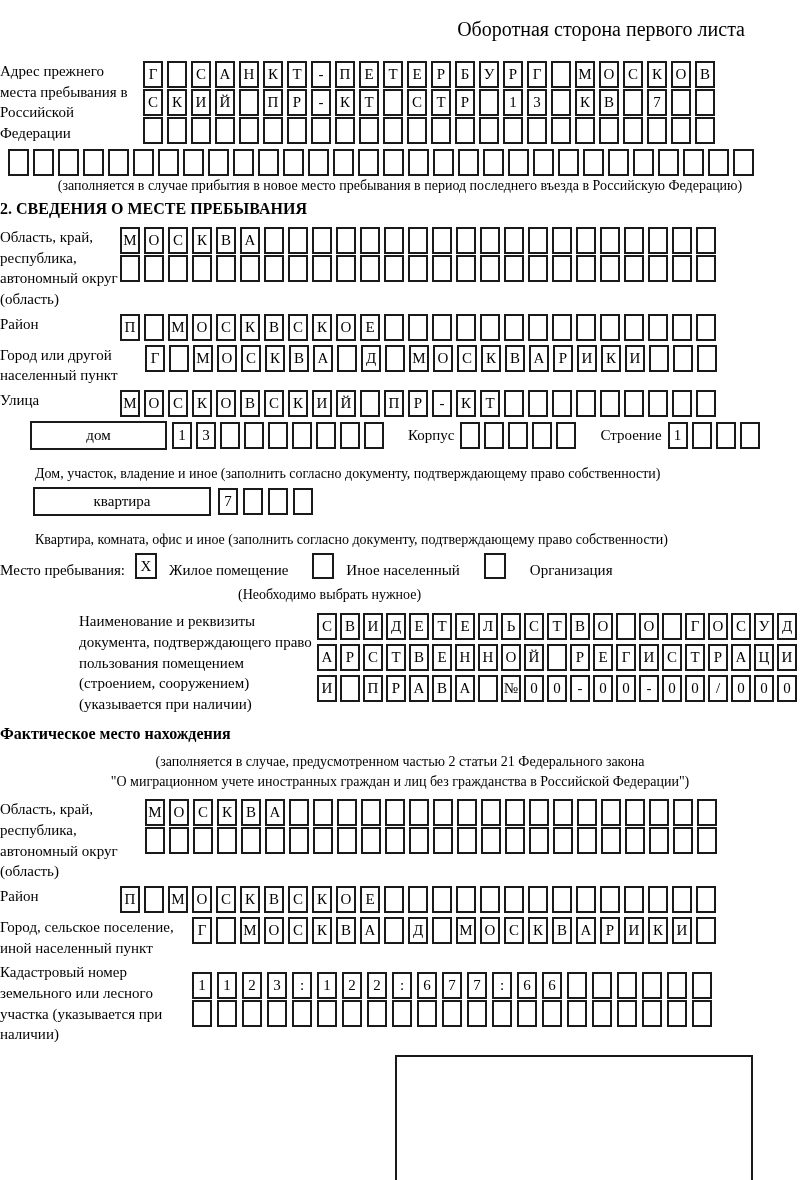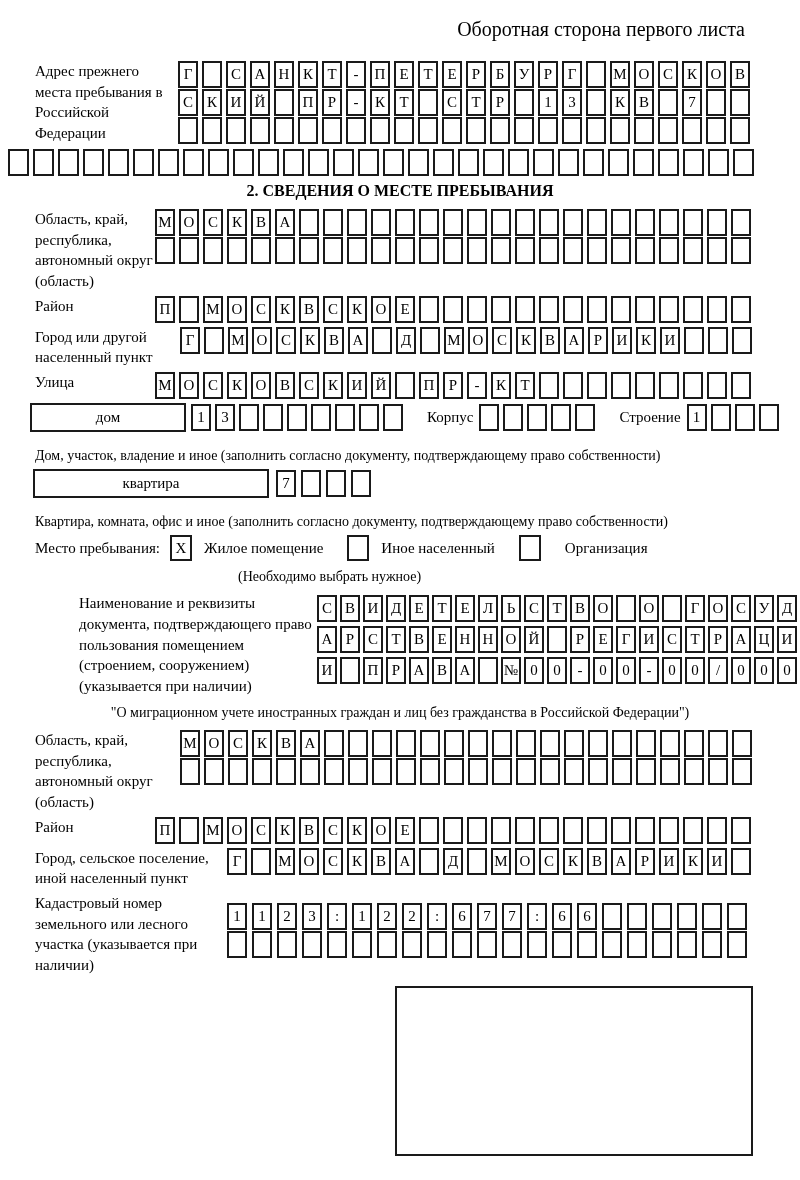--- a/index.html
+++ b/index.html
@@ -7,21 +7,21 @@
   body {
     width: 800px; height: 1180px; overflow: hidden;
     font-family: "Liberation Serif", "DejaVu Serif", serif;
     color: #000; font-size: 15px;
   }
   .page { width: 800px; height: 1180px; padding-top: 18px; position: relative; }
 
   .header-note { text-align: right; padding-right: 55px; margin-bottom: 20px; font-size: 20px; }
 
   .frow { display: flex; align-items: flex-start; margin-bottom: 4px; }
-  .indent35 { margin-left: 35px; }
+  .indent35 { }
   .indent30 { margin-left: 30px; }
 
   .lbl { line-height: 1.38; font-size: 15px; flex: 0 0 auto; }
   .w140 { width: 143px; }
   .w118 { width: 120px; }
   .w142 { width: 145px; }
   .w188 { width: 192px; }
   .w235 { width: 238px; }
 
   .rows { display: flex; flex-direction: column; }
@@ -38,33 +38,33 @@
   .cells.tight .cell { margin-right: 3px; width: 20px; }
   .cells.loose .cell { margin-right: 5px; }
 
   .fullrow { margin-left: 8px; margin-bottom: 2px; }
   .fullrow .cell { width: 21px; margin-right: 4px; }
 
   .caption { font-size: 14px; }
   .caption.center { text-align: center; margin: 2px 10px 6px 10px; }
   .caption.left { margin: 16px 0 5px 35px; }
 
-  .sec-title { text-align: center; font-weight: bold; font-size: 16px; margin: 6px 0 9px 0; }
+  .sec-title { text-align: left; font-weight: bold; font-size: 16px; margin: 6px 0 9px 0; }
 
   .type-box {
     border: 2px solid #1a1a1a; height: 29px;
     display: flex; align-items: center; justify-content: center;
     font-size: 15px; flex: 0 0 auto; background: #fff;
   }
-  .type-box.dom { width: 156px; margin-right: 5px; }
-  .type-box.kv  { width: 236px; margin-right: 7px; margin-left: 3px; }
+  .type-box.dom { width: 137px; margin-right: 5px; }
+  .type-box.kv  { width: 178px; margin-right: 7px; margin-left: 3px; }
   .house-row, .apt-row { align-items: center; }
   .inline-lbl { margin: 0 6px 0 20px; flex: 0 0 auto; font-size: 15px; }
 
-  .stay-row { align-items: center; margin-top: 4px; margin-bottom: 2px; }
+  .stay-row { align-items: flex-end; margin-top: 4px; margin-bottom: 2px; }
   .chk {
     width: 22px; height: 26px; border: 2px solid #1a1a1a;
     display: inline-flex; align-items: center; justify-content: center;
     font-size: 15px; margin-left: 10px; flex: 0 0 auto; background: #fff;
   }
   .chk-lbl { margin-left: 12px; margin-right: 14px; }
   .choose-note { margin: 8px 0 8px 238px; font-size: 14px; }
 
   .doc-block { margin-top: 2px; margin-bottom: 6px; justify-content: flex-end; }
   .doc-block .rows { padding-top: 2px; }
@@ -193,20 +193,21 @@
       <div class="cell"></div>
       <div class="cell"></div>
       <div class="cell"></div>
       <div class="cell"></div>
       <div class="cell"></div>
       <div class="cell"></div>
       <div class="cell"></div>
       <div class="cell"></div>
       <div class="cell"></div>
     </div>
+  <div class="caption center">(заполняется в случае прибытия в новое место пребывания в период последнего въезда в Российскую Федерацию)</div>
 
   <div class="sec-title">2. СВЕДЕНИЯ О МЕСТЕ ПРЕБЫВАНИЯ</div>
 
   <div class="frow indent35">
     <div class="lbl w118">Область, край, республика, автономный округ (область)</div>
     <div class="rows">
       <div class="cells">
           <div class="cell">М</div>
           <div class="cell">О</div>
           <div class="cell">С</div>
@@ -476,20 +477,22 @@
           <div class="cell">0</div>
           <div class="cell">0</div>
           <div class="cell">/</div>
           <div class="cell">0</div>
           <div class="cell">0</div>
           <div class="cell">0</div>
         </div>
     </div>
   </div>
 
+  <div class="sec-title" style="margin-top:10px;">Фактическое место нахождения</div>
+  <div class="sub-caption">(заполняется в случае, предусмотренном частью 2 статьи 21 Федерального закона</div>
   <div class="sub-caption" style="margin-bottom:7px;">"О миграционном учете иностранных граждан и лиц без гражданства в Российской Федерации")</div>
 
   <div class="frow indent35">
     <div class="lbl w142">Область, край, республика, автономный округ (область)</div>
     <div class="rows">
       <div class="cells">
           <div class="cell">М</div>
           <div class="cell">О</div>
           <div class="cell">С</div>
           <div class="cell">К</div>

